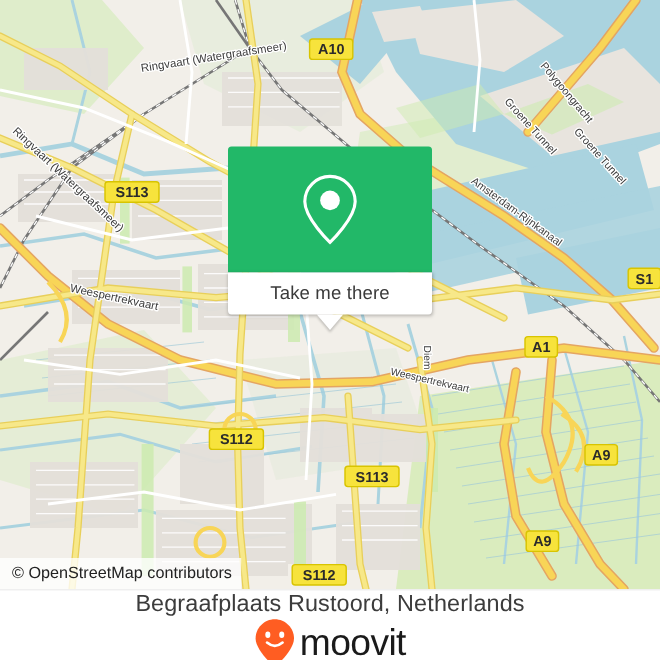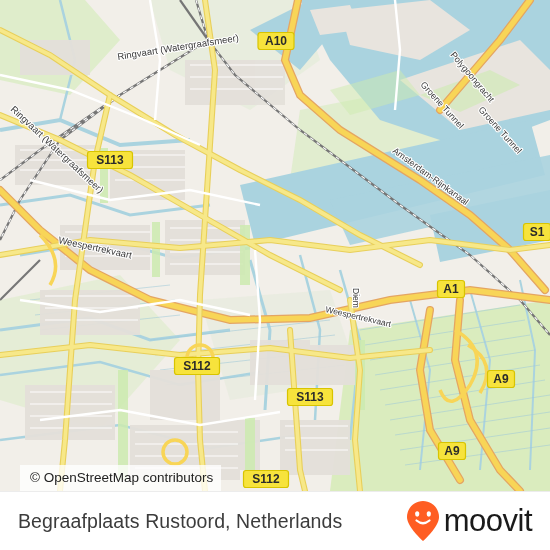--- a/index.html
+++ b/index.html
@@ -11,21 +11,21 @@
   #app{position:relative;width:550px;height:550px;overflow:hidden;}
 
   
   .map{position:absolute;left:0;top:0;width:550px;height:491px;overflow:hidden;background:#f2efe9;}
   .map svg{position:absolute;left:0;top:0;}
 
   
   .attrib{
     position:absolute;left:0;bottom:0;height:26px;line-height:26px;
     padding:0 8px 0 10px;background:rgba(255,255,255,.78);
-    font-size:13.5px;color:#222;white-space:nowrap;margin-left:20px;
+    font-size:13.5px;color:#222;white-space:nowrap;
   }
 
   
   .popup{position:absolute;left:190px;top:122px;width:170px;}
   .popup-img{
     height:105px;background:#22b868;border-radius:3px 3px 0 0;
     display:flex;align-items:center;justify-content:center;
   }
   .popup-label{
     height:35px;background:#ffffff;border-radius:0 0 3px 3px;
@@ -44,20 +44,21 @@
     border-radius:3px;box-shadow:0 2px 6px rgba(0,0,0,.3);
     pointer-events:none;z-index:-1;
   }
 
   
   .footer{
     position:absolute;left:0;bottom:0;width:550px;height:59px;
     background:#ffffff;display:flex;align-items:center;
     justify-content:space-between;padding:0 18px;box-sizing:border-box;
     border-top:1px solid #ececec;
+    flex-direction:column;
   }
   .footer-title{font-size:19.5px;color:#3c3c3c;letter-spacing:.1px;}
   .brand{display:flex;align-items:center;gap:4px;}
   .brand-text{font-size:31px;color:#1a1a1a;letter-spacing:-.5px;font-weight:400;text-align:right;}
 </style>
 </head>
 <body>
 
 <div id="app">
 
@@ -306,20 +307,31 @@
           <text x="392" y="152" transform="rotate(36 392 152)" font-size="9" font-family="&quot;Liberation Sans&quot;, sans-serif" fill="#3b3b3b" stroke="#ffffff" stroke-width="2.2" paint-order="stroke" stroke-linejoin="round">Amsterdam-Rijnkanaal</text>
           <text x="58" y="243" transform="rotate(12 58 243)" font-size="9.5" font-family="&quot;Liberation Sans&quot;, sans-serif" fill="#3b3b3b" stroke="#ffffff" stroke-width="2.2" paint-order="stroke" stroke-linejoin="round">Weespertrekvaart</text>
           <text x="353" y="288" transform="rotate(90 353 288)" font-size="8.5" font-family="&quot;Liberation Sans&quot;, sans-serif" fill="#3b3b3b" stroke="#ffffff" stroke-width="2.2" paint-order="stroke" stroke-linejoin="round">Diem</text>
           <text x="325" y="312" transform="rotate(13 325 312)" font-size="8.5" font-family="&quot;Liberation Sans&quot;, sans-serif" fill="#3b3b3b" stroke="#ffffff" stroke-width="2.2" paint-order="stroke" stroke-linejoin="round">Weespertrekvaart</text>
         </g>
     </svg>
 
     <div class="attrib">© OpenStreetMap contributors</div>
   </div>
 
+  <div class="popup">
+    <div class="popup-shadow"></div>
+    <div class="popup-img">
+      <svg width="48" height="62" viewBox="0 0 48 62">
+        <path d="M24 3 C12.4 3 3 12.4 3 24 C3 38 24 58 24 58 C24 58 45 38 45 24 C45 12.4 35.6 3 24 3 Z" fill="none" stroke="#ffffff" stroke-width="2.6"></path>
+        <circle cx="24" cy="23" r="8.2" fill="#ffffff"></circle>
+      </svg>
+    </div>
+    <div class="popup-label">Take me there</div>
+    <div class="popup-tail"></div>
+  </div>
 
   <div class="footer">
     <div class="footer-title">Begraafplaats Rustoord, Netherlands</div>
     <div class="brand">
       <svg width="34" height="42" viewBox="0 0 34 42">
         <path d="M17 1 C8.2 1 1 8.2 1 17 C1 27 17 41 17 41 C17 41 33 27 33 17 C33 8.2 25.8 1 17 1 Z" fill="#ff5d22"></path>
         <ellipse cx="11.2" cy="14" rx="2.1" ry="2.7" fill="#ffffff"></ellipse>
         <ellipse cx="22.8" cy="14" rx="2.1" ry="2.7" fill="#ffffff"></ellipse>
         <path d="M10.5 20.5 q6.5 5.5 13 0" fill="none" stroke="#ffffff" stroke-width="2.2" stroke-linecap="round"></path>
       </svg>

